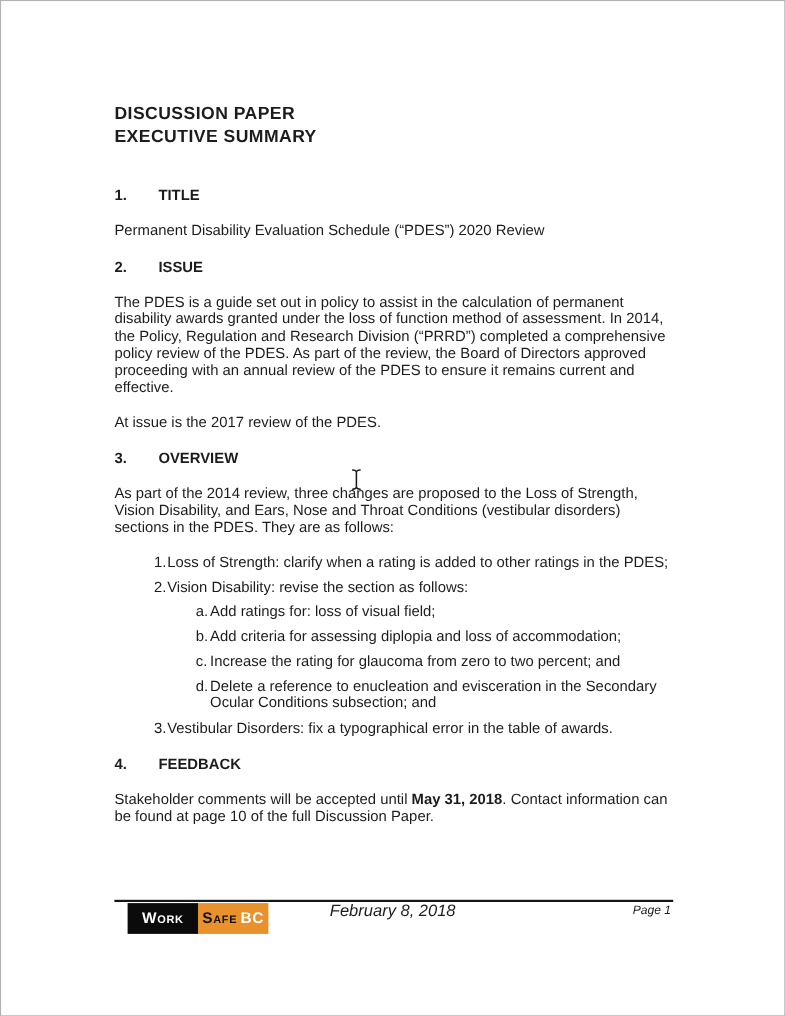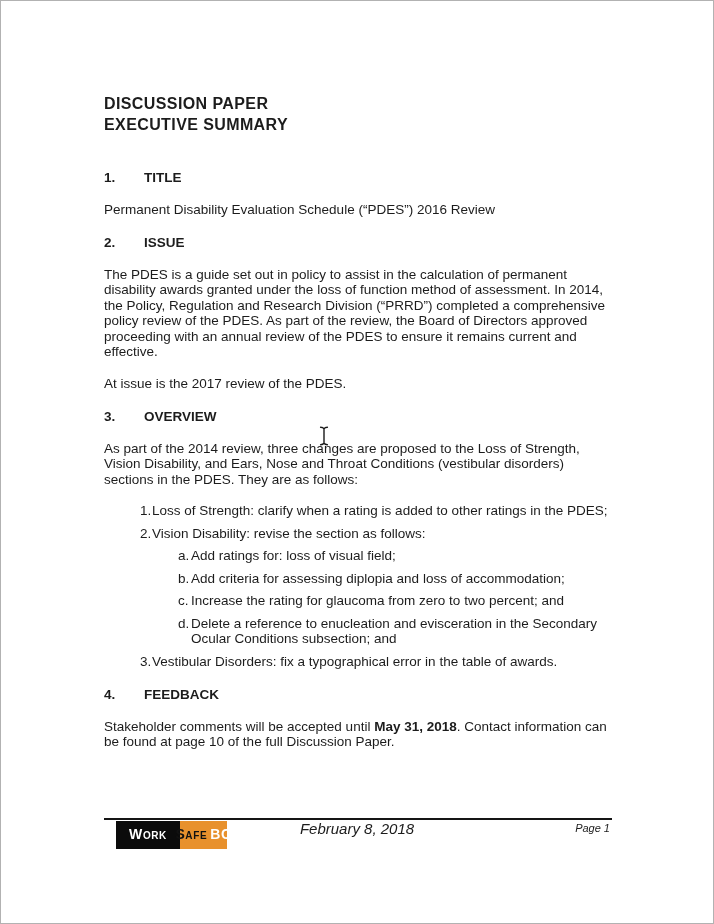--- a/index.html
+++ b/index.html
@@ -74,21 +74,21 @@
     font-variant: small-caps;
     letter-spacing: 0.6px;
   }
   .logo .seg {
     display: flex;
     align-items: center;
     justify-content: center;
     height: 100%;
   }
   .logo .seg-work { width: 64px; color: #ffffff; }
-  .logo .seg-safebc { width: 47px; gap: 3px; }
+  .logo .seg-safebc { width: 64px; gap: 3px; }
   .logo .safe { color: #111111; }
   .logo .bc { color: #ffffff; }
   .footer-date {
     position: absolute;
     left: 0; right: 0;
     top: 4px;
     text-align: center;
     font-style: italic;
     font-size: 15px;
     line-height: 13px;
@@ -109,21 +109,21 @@
 
   <header class="doc-title">
     <div>DISCUSSION PAPER</div>
     <div>EXECUTIVE SUMMARY</div>
   </header>
 
   <section>
     <div class="sec-h">
       <span class="hnum">1.</span><span>TITLE</span>
     </div>
-    <p>Permanent Disability Evaluation Schedule (“PDES”) 2016 Review</p>
+    <p>Permanent Disability Evaluation Schedule (“PDES”) 2020 Review</p>
   </section>
 
   <section>
     <div class="sec-h">
       <span class="hnum">2.</span><span>ISSUE</span>
     </div>
     <p>The PDES is a guide set out in policy to assist in the calculation of permanent disability awards granted under the loss of function method of assessment. In 2014, the Policy, Regulation and Research Division (“PRRD”) completed a comprehensive policy review of the PDES. As part of the review, the Board of Directors approved proceeding with an annual review of the PDES to ensure it remains current and effective.</p>
     <p>At issue is the 2017 review of the PDES.</p>
   </section>
 

